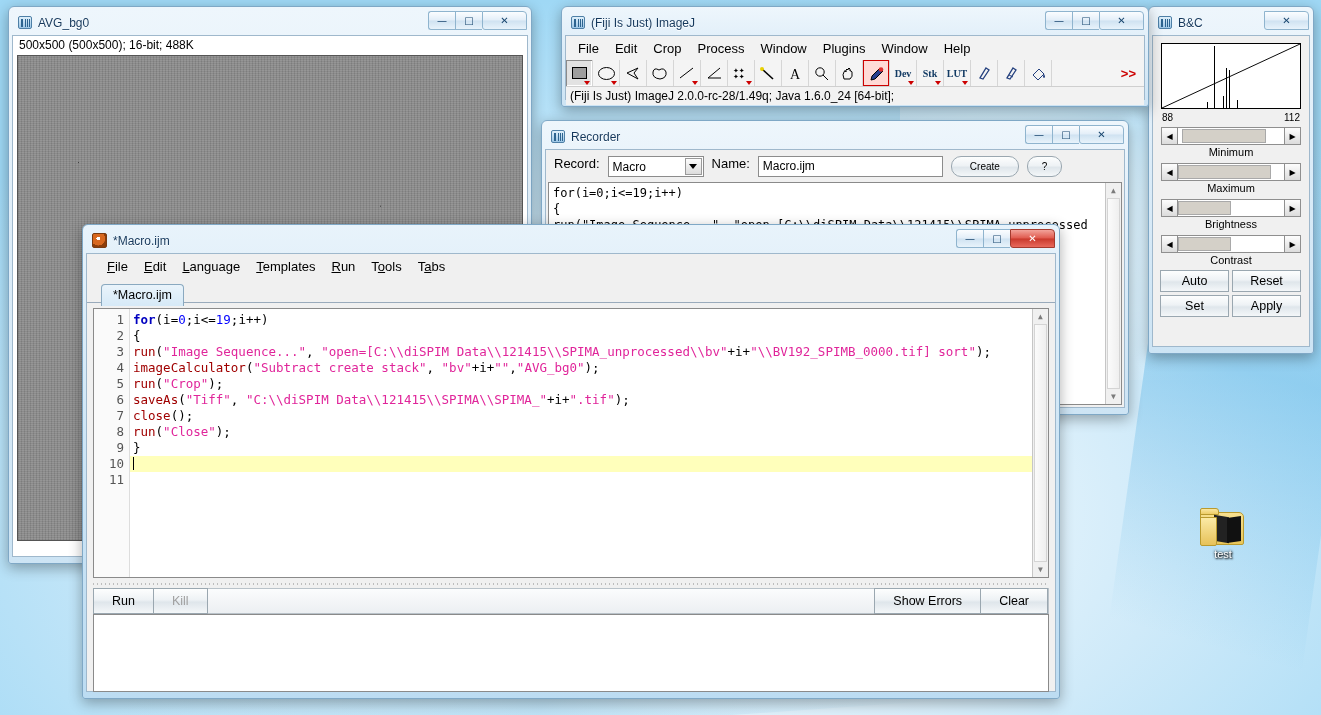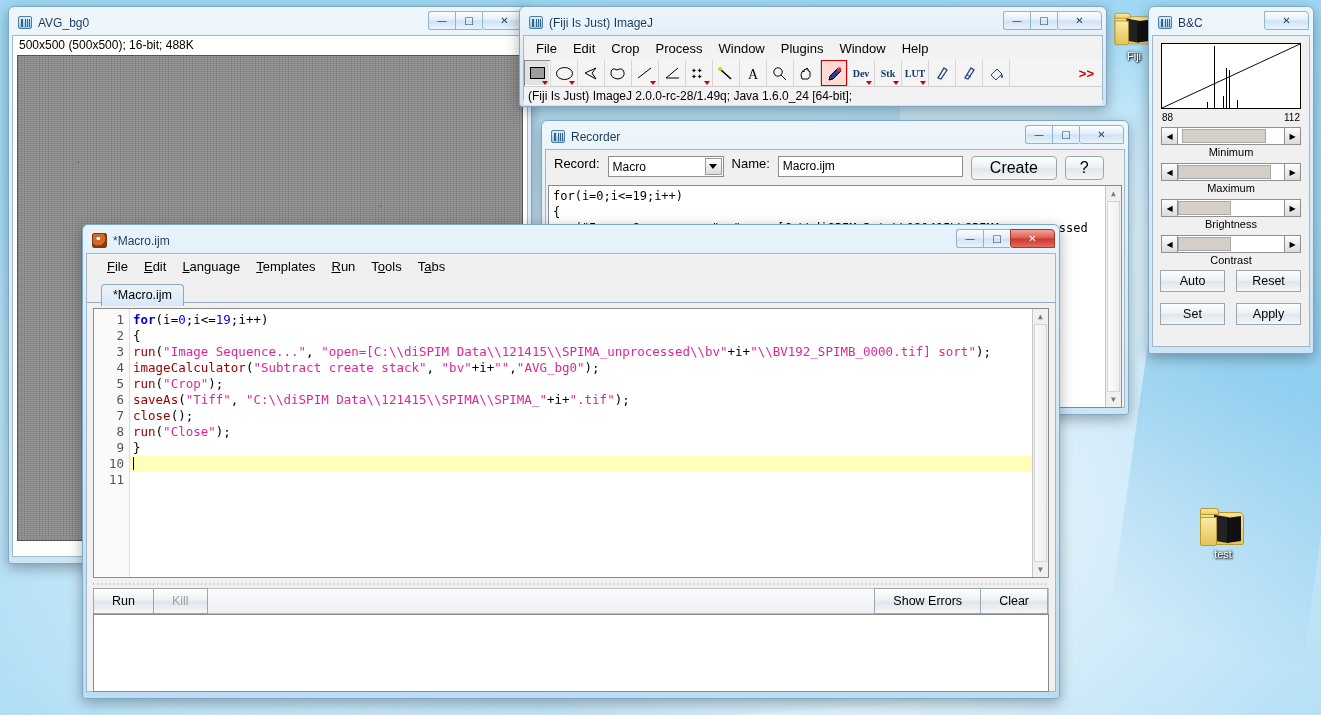--- a/index.html
+++ b/index.html
@@ -66,47 +66,47 @@
      background-image:
        repeating-linear-gradient(0deg, rgba(0,0,0,.05) 0 1px, rgba(255,255,255,.04) 1px 2px),
        repeating-linear-gradient(90deg, rgba(0,0,0,.06) 0 1px, rgba(255,255,255,.05) 1px 3px),
        radial-gradient(circle at 12% 22%, rgba(0,0,0,.55) 0 .6px, transparent .7px),
        radial-gradient(circle at 38% 64%, rgba(0,0,0,.5) 0 .6px, transparent .7px),
        radial-gradient(circle at 72% 31%, rgba(0,0,0,.5) 0 .6px, transparent .7px),
        radial-gradient(circle at 88% 80%, rgba(0,0,0,.5) 0 .6px, transparent .7px);
      border:1px solid #555; }
 
   
-  #ij { left:519px; top:6px; width:588px; height:101px; }
+  #ij { left:561px; top:6px; width:588px; height:101px; }
   #ij .client { height:calc(100% - 28px); background:#f2f2f2; }
   .ijtoolbar { display:flex; height:27px; background:#f4f4f4; border-bottom:1px solid #cfcfcf;}
   .tool { width:27px; height:26px; border-right:1px solid #d6d6d6; position:relative;
           display:flex; align-items:center; justify-content:center; }
   .tool.sel { background:#e2e2e2; box-shadow:inset 1px 1px 0 #8b8b8b, inset -1px -1px 0 #fff; }
   .tool .tri { position:absolute; right:2px; bottom:1px; width:0;height:0;
                border-left:3px solid transparent; border-right:3px solid transparent; border-top:4px solid #c00;}
   .tool svg { display:block; }
   .tool .txtico { font-size:10px; color:#123a63; font-weight:bold; font-family:"Liberation Serif", serif;}
   .ijstatus { font-size:12px; padding:2px 4px; color:#000; background:#f2f2f2; }
 
   
   #rec { left:541px; top:120px; width:588px; height:295px; }
   #rec .client { height:calc(100% - 28px); background:#f0f0f0; padding:0; }
   .recbar { display:flex; gap:8px; padding:6px 8px 5px; background:#f0f0f0;}
   .lbl { font-size:13px; color:#000; }
-  .jcombo { width:116px; height:21px; background:#fff; border:1px solid #8c8c8c;
+  .jcombo { width:96px; height:21px; background:#fff; border:1px solid #8c8c8c;
             display:flex; align-items:center; font-size:12px; padding-left:4px; position:relative;}
   .jcombo .arrowbox{position:absolute; right:1px; top:1px; bottom:1px; width:17px;
      background:linear-gradient(180deg,#fdfdfd,#dcdcdc); border:1px solid #9a9a9a;
      display:flex;align-items:center;justify-content:center;}
   .jcombo .arrowbox i{ width:0;height:0;border-left:4px solid transparent;border-right:4px solid transparent;
      border-top:5px solid #000; display:block;}
   .jtext { height:21px; background:#fff; border:1px solid #8c8c8c; font-size:12px; padding:2px 4px; color:#000;}
   .jbtn { background:linear-gradient(180deg,#fdfefe 0%,#eef2f5 45%,#dfe6eb 55%,#f4f7f9 100%);
-          border:1px solid #9aa7b0; border-radius:4px; font-size:16px; color:#000;
+          border:1px solid #9aa7b0; border-radius:10px; font-size:10px; color:#000;
           padding:2px 10px; min-height:21px; display:inline-flex; align-items:center; justify-content:center;}
   .jbtn.dis { color:#a0a0a0; }
   .rectext { margin:0 2px 2px; height:223px; background:#fff; border:1px solid #8a8a8a;
              font-family:"DejaVu Sans Mono", monospace; font-size:12px; color:#000;
              padding:2px 4px; overflow:hidden; position:relative; line-height:16px;}
   .vscroll { position:absolute; right:0; top:0; bottom:0; width:16px;
              background:#f0f0f0; border-left:1px solid #c6c6c6; }
   .vscroll .ar { height:15px; display:flex; align-items:center; justify-content:center; font-size:8px; color:#7b7b7b;}
   .vscroll .thumb { position:absolute; left:1px; right:1px; top:15px; bottom:15px;
                     background:linear-gradient(90deg,#fbfbfb,#efefef); border:1px solid #d4d4d4;}
@@ -117,21 +117,21 @@
   .histbox { height:66px; background:#fff; border:1px solid #000; position:relative; overflow:hidden;}
   .histbox .diag { position:absolute; left:0; bottom:0; width:100%; height:100%; }
   .hline { position:absolute; bottom:0; width:1px; background:#000; }
   .hnums { display:flex; justify-content:space-between; font-size:10px; color:#000; margin:3px 1px 4px;}
   .slider { height:18px; display:flex; align-items:stretch; margin-bottom:1px;}
   .sbtn { width:17px; background:linear-gradient(180deg,#fdfdfd,#dcdcdc); border:1px solid #8f8f8f;
           display:flex;align-items:center;justify-content:center;font-size:8px;color:#000;}
   .strack { flex:1; background:#fff; border:1px solid #8f8f8f; border-left:none; border-right:none; position:relative;}
   .sfill { position:absolute; top:1px; bottom:1px; background:#d4d0c8; border:1px solid #a9a9a9;}
   .scap { text-align:center; font-size:11px; color:#000; margin:1px 0 5px;}
-  .bcbtns { display:grid; grid-template-columns:1fr 1fr; gap:12px; margin-top:3px;}
+  .bcbtns { display:grid; grid-template-columns:1fr 1fr; gap:4px; margin-top:3px;}
   .bcbtns .jbtn { border-radius:0; margin:-1px 0 0 -1px; padding:3px 0; font-size:12.5px;}
 
   
   #macro { left:82px; top:224px; width:978px; height:475px; }
   #macro .client { height:calc(100% - 28px); background:#f0f0f0; padding:0; }
   .mtabs { padding:6px 0 0 14px; background:#f0f0f0; border-bottom:1px solid #9ab; height:25px;}
   .mtab { display:inline-flex; align-items:center; font-size:12.5px; color:#000; padding:3px 11px 4px;
           background:linear-gradient(180deg,#eaf4fb,#d6e9f7); border:1px solid #8aa9c0; border-bottom:none;
           border-radius:4px 4px 0 0;}
   .editwrap { margin:5px 6px 0; border:1px solid #8a8a8a; background:#fff; height:270px; display:flex; position:relative;}

